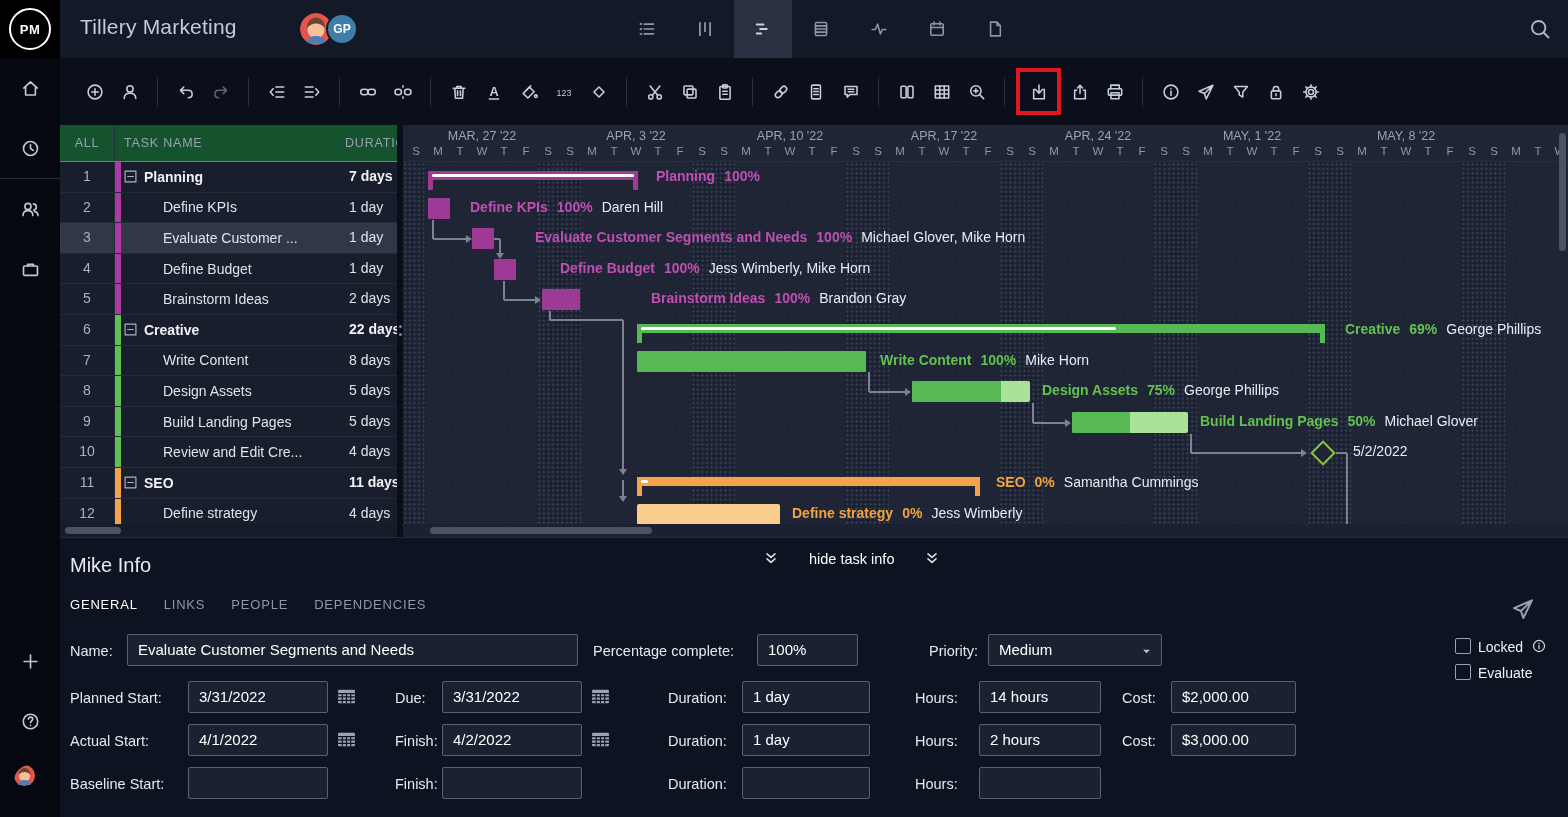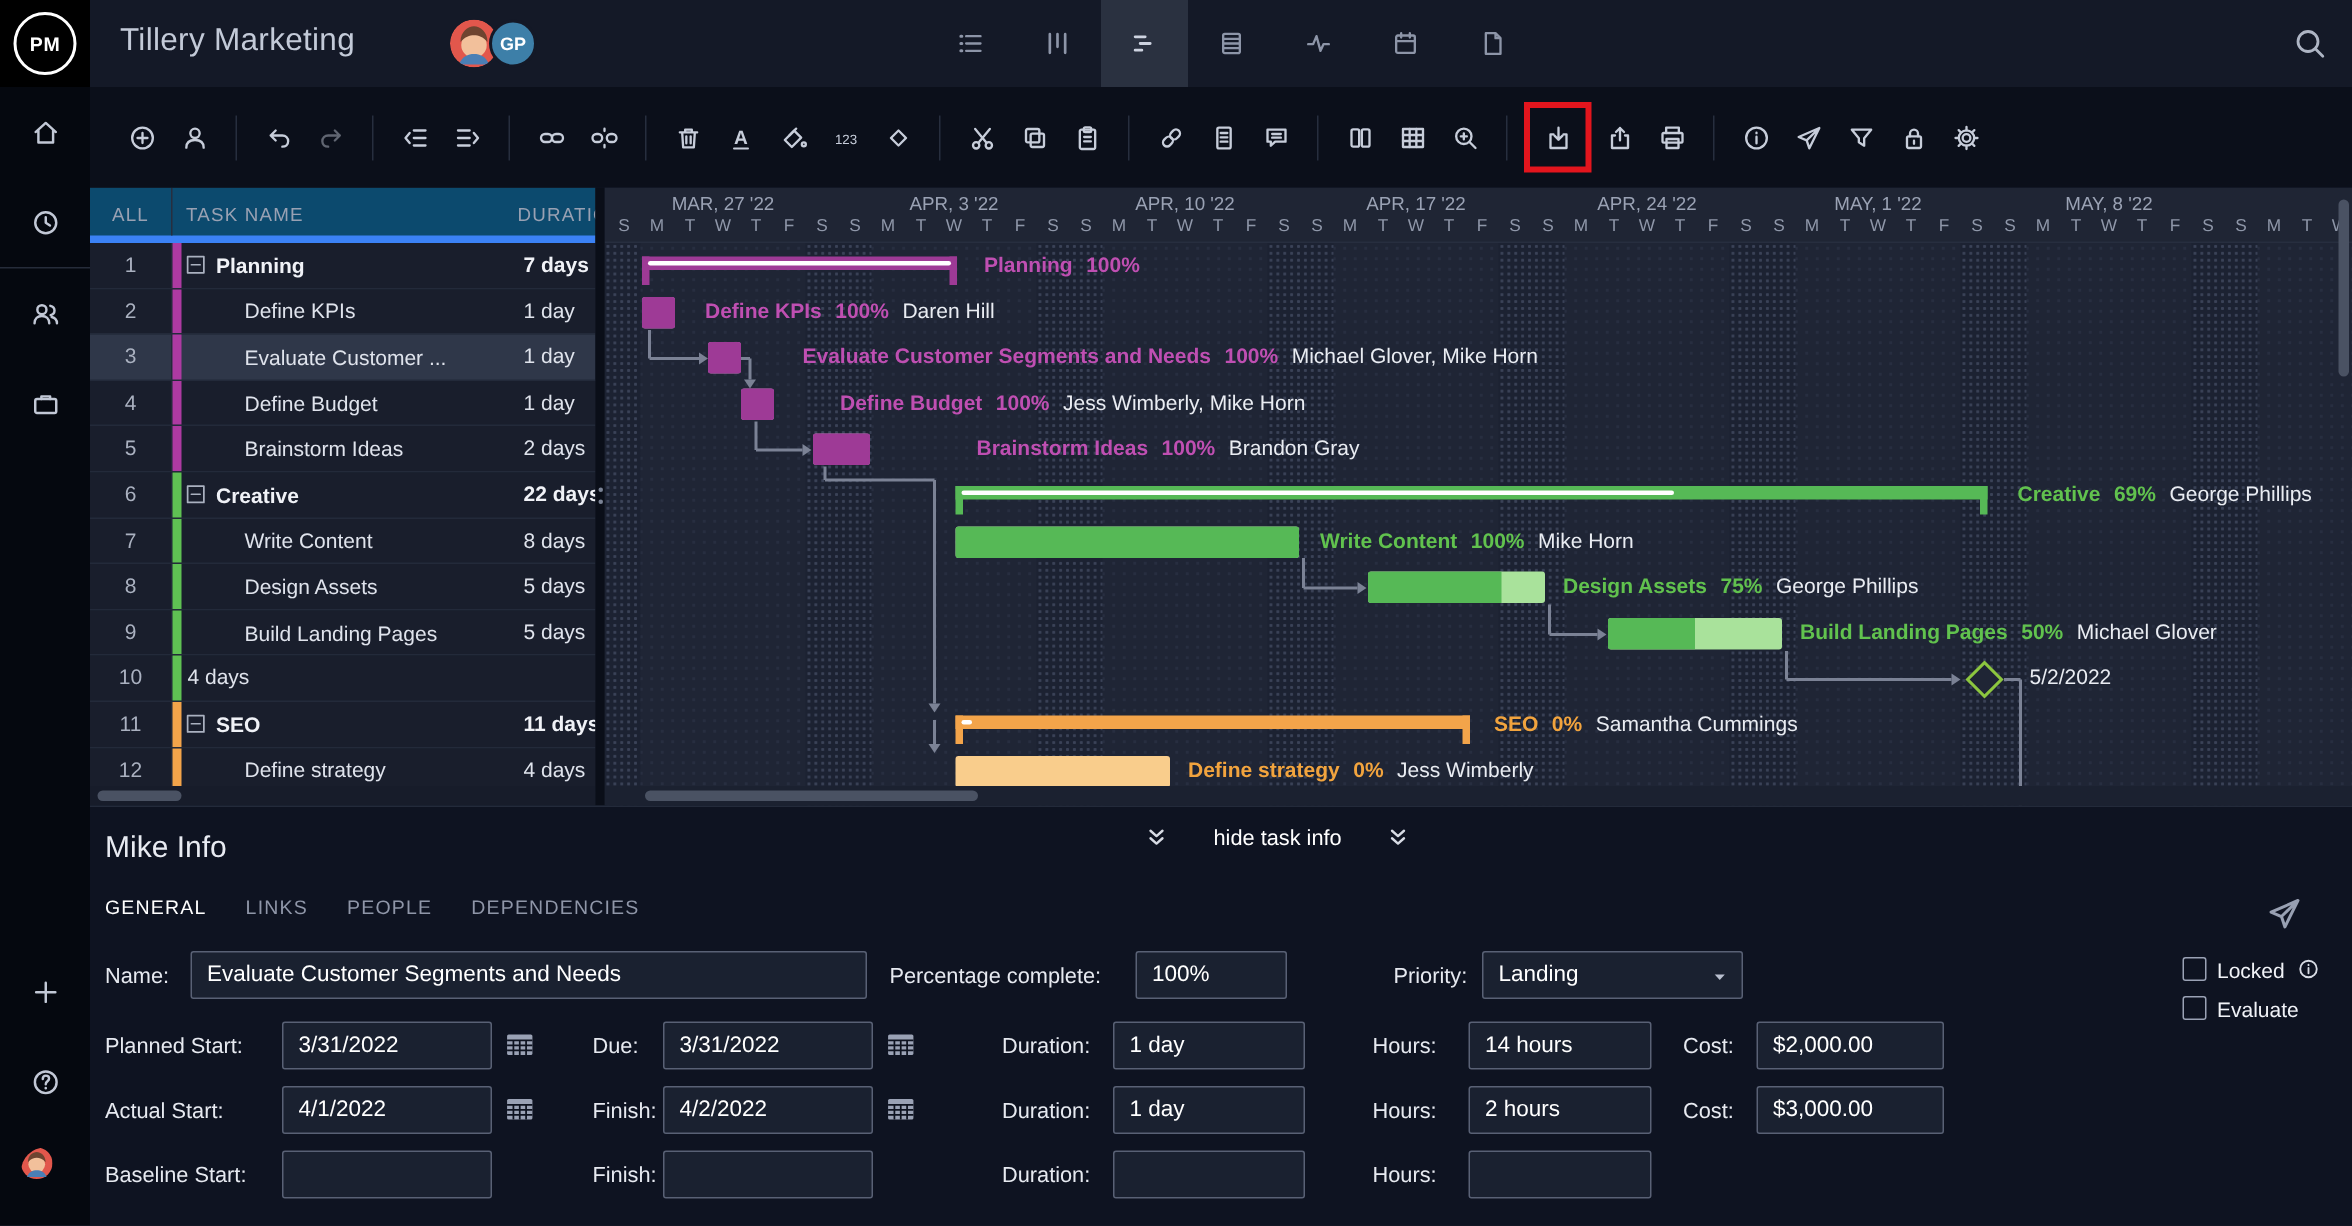--- a/index.html
+++ b/index.html
@@ -32,22 +32,22 @@
   .toolbar{position:absolute;left:60px;top:58px;width:1508px;height:67px;background:#0b0f1a;
        display:flex;align-items:center;padding-left:17px;box-sizing:border-box;z-index:20}
   .tbtn{width:35px;height:38px;display:flex;align-items:center;justify-content:center;color:#c7cdda;cursor:pointer;flex:none}
   .tbtn svg{width:20px;height:20px}
   .tbtn.dim{opacity:.45}
   .tdiv{width:1px;height:30px;background:#272e3e;margin:0 10px;flex:none}
   .hlbox{border:4px solid #e3151d;display:flex;align-items:center;justify-content:center;
        width:37px;height:39px;flex:none;margin:0 1px}
   
   .tasktable{position:absolute;left:60px;top:125px;width:337px;height:412px;background:#191e2c;overflow:hidden;z-index:10}
-  .thead{height:37px;background:#0c4a6e;display:flex;color:#99a1b3;font-size:12.5px;letter-spacing:.8px;
-       border-bottom:5px solid #3b82f6;box-sizing:border-box}
+  .thead{height:37px;background:#14532d;display:flex;color:#99a1b3;font-size:12.5px;letter-spacing:.8px;
+       border-bottom:1px solid #3b82f6;box-sizing:border-box}
   .th-all{width:55px;text-align:center;line-height:36px;border-right:1px solid #272e3f;box-sizing:border-box;flex:none}
   .th-name{flex:1;padding-left:9px;line-height:36px;overflow:hidden;white-space:nowrap}
   .th-dur{width:52px;line-height:36px;overflow:hidden;white-space:nowrap;flex:none}
   .trow{height:30.6px;display:flex;align-items:stretch;border-bottom:1px solid #232a3a;
        font-size:14px;box-sizing:border-box;background:#191e2c;cursor:pointer}
   .trow.selected{background:#2f3749}
   .tnum{width:55px;text-align:center;color:#aab1c0;line-height:29.6px;border-right:1px solid #232a3a;box-sizing:border-box;flex:none}
   .tstrip{width:6px;flex:none}
   .tname{flex:1;display:flex;align-items:center;white-space:nowrap;overflow:hidden;color:#dfe3ec}
   .tname .collapse{width:13px;height:13px;margin:0 7px 0 3px;color:#aab1c0;flex:none}
@@ -597,20 +597,23 @@
         <div class="tnum">9</div>
         <div class="tstrip" style="background:#5fc153"></div>
         <div class="tname child">
           <span>Build Landing Pages</span>
         </div>
         <div class="tdur">5 days</div>
       </div>
       <div class="trow">
         <div class="tnum">10</div>
         <div class="tstrip" style="background:#5fc153"></div>
+        <div class="tname child">
+          <span>Review and Edit Cre...</span>
+        </div>
         <div class="tdur">4 days</div>
       </div>
       <div class="trow parent">
         <div class="tnum">11</div>
         <div class="tstrip" style="background:#f3a44a"></div>
         <div class="tname">
           <span class="collapse">
             <svg viewBox="0 0 18 18" width="100%" height="100%" fill="none" stroke="currentColor" stroke-width="1.4" stroke-linecap="round" stroke-linejoin="round">
               <rect x="1.5" y="1.5" width="15" height="15" stroke-width="1.6"></rect>
               <path d="M5 9 H13" stroke-width="1.6"></path>
@@ -821,21 +824,21 @@
         <path d="M15.2 3 L2.8 8.4 L7.6 10.4 L9.2 15.2 L15.2 3 Z M7.6 10.4 L15.2 3"></path>
       </svg>
     </div>
 
   <span class="flabel" style="left:10px;top:105px">Name:</span>
   <div class="fbox" style="left:67px;top:96px;width:451px">Evaluate Customer Segments and Needs</div>
   <span class="flabel" style="left:533px;top:105px">Percentage complete:</span>
   <div class="fbox" style="left:697px;top:96px;width:101px">100%</div>
   <span class="flabel" style="left:869px;top:105px">Priority:</span>
   <div class="fbox select" style="left:928px;top:96px;width:174px">
-    <span>Landing</span>
+    <span>Medium</span>
     <span class="caret">
         <svg viewBox="0 0 18 18" width="100%" height="100%">
           <path d="M3.5 6 L9 12 L14.5 6 Z" fill="currentColor"></path>
         </svg>
       </span>
   </div>
   <span class="cbx" style="left:1395px;top:100px"></span>
   <span class="cbxlabel" style="left:1418px;top:101px">Locked</span>
   <span class="infoi" style="left:1471px;top:100px">
       <svg viewBox="0 0 18 18" width="100%" height="100%" fill="none" stroke="currentColor" stroke-width="1.4" stroke-linecap="round" stroke-linejoin="round">

